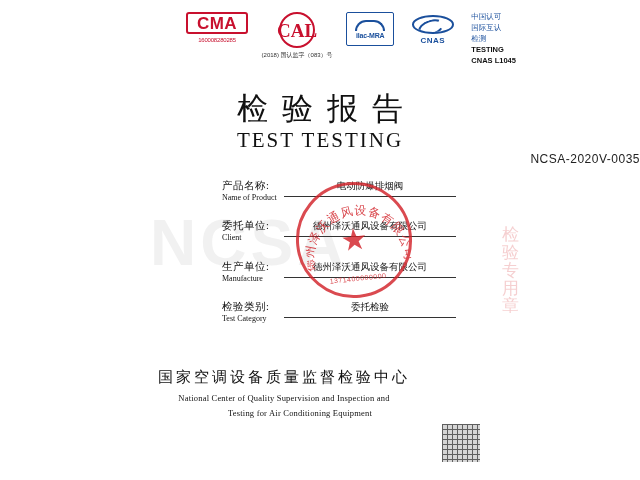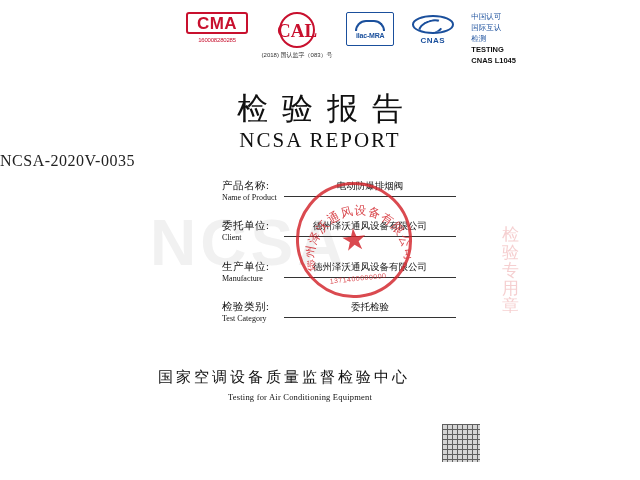--- a/index.html
+++ b/index.html
@@ -190,23 +190,23 @@
     font-family: "Liberation Serif", serif;
     font-size: 21px;
     letter-spacing: 2px;
     color: #111;
   }
   .report-no {
     position: absolute;
     top: 152px;
     left: 0;
     width: 640px;
-    text-align: left;
-    font-family: Liberation Serif, serif;
-    font-size: 16px;
+    text-align: right;
+    font-family: Liberation Sans, sans-serif;
+    font-size: 12px;
     letter-spacing: 0.5px;
     color: #222;
   }
 
   
   .fields {
     position: absolute;
     top: 180px;
     left: 206px;
     width: 250px;
@@ -404,21 +404,21 @@
       <div class="bold">TESTING</div>
       <div class="bold">CNAS L1045</div>
     </div>
 
   </div>
 
   <div class="watermark-text">NCSA</div>
   <div class="watermark-side">检验专用章</div>
 
   <div class="title-cn">检验报告</div>
-  <div class="title-en">NCSA REPORT</div>
+  <div class="title-en">TEST TESTING</div>
   <div class="report-no">NCSA-2020V-0035</div>
 
   <div class="fields">
 
     <div class="field-row">
       <div class="field-label">
         <span class="cn">产品名称:</span>
         <span class="en">Name of Product</span>
       </div>
       <div class="field-value">电动防爆排烟阀</div>
@@ -456,18 +456,19 @@
       <text>
         <textPath href="#sealArc" startOffset="50%" text-anchor="middle">德州泽沃通风设备有限公司</textPath>
       </text>
     </svg>
     <div class="seal-star">★</div>
     <div class="seal-bottom-num">1371400000000</div>
   </div>
 
   <div class="footer">
     <div class="footer-cn">国家空调设备质量监督检验中心</div>
+    <div class="footer-en1">National Center of Quality Supervision and Inspection and</div>
     <div class="footer-en2">Testing for Air Conditioning Equipment</div>
   </div>
 
   <div class="qr"></div>
 
 </div>
 
 </body></html>

